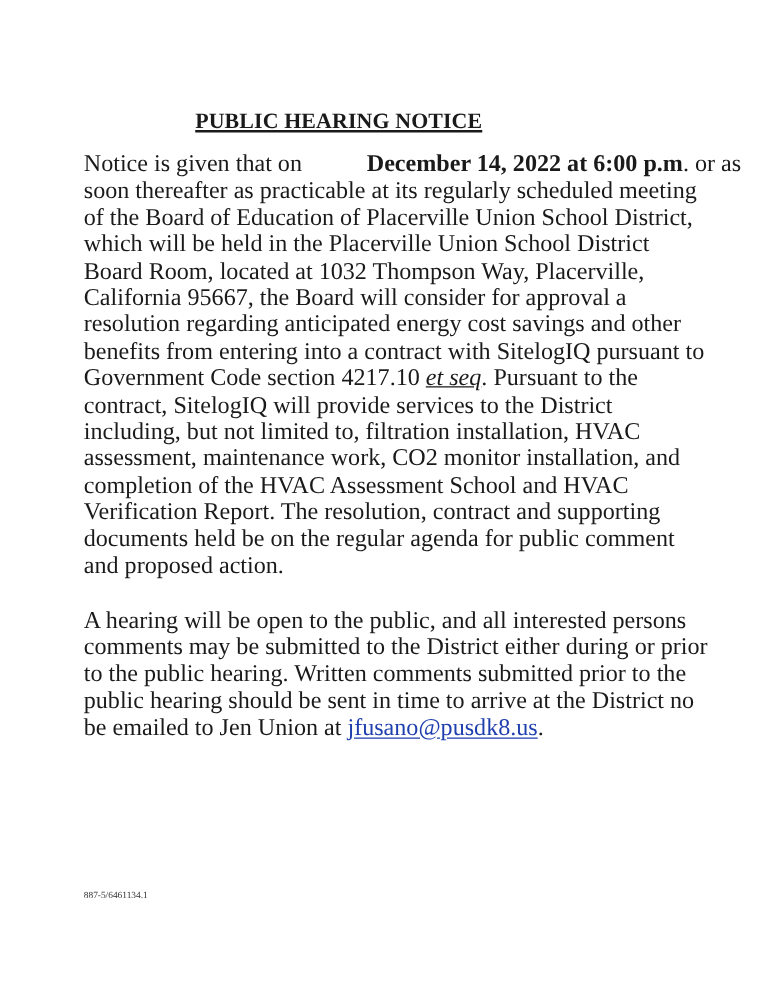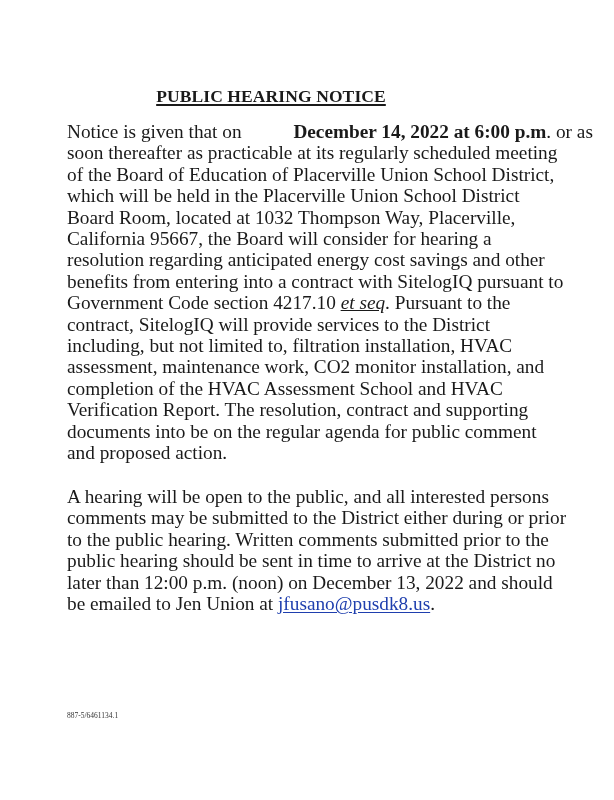--- a/index.html
+++ b/index.html
@@ -70,37 +70,36 @@
 <div class="page">
 
   <div class="title">PUBLIC HEARING NOTICE</div>
 
   <div class="para p1">
     <span class="line"><span>Notice is given that on </span><b>December 14, 2022 at 6:00 p.m</b><span>. or as</span></span>
     <span class="line">soon thereafter as practicable at its regularly scheduled meeting</span>
     <span class="line">of the Board of Education of Placerville Union School District,</span>
     <span class="line">which will be held in the Placerville Union School District</span>
     <span class="line">Board Room, located at 1032 Thompson Way, Placerville,</span>
-    <span class="line">California 95667, the Board will consider for hearing a</span>
+    <span class="line">California 95667, the Board will consider for approval a</span>
     <span class="line">resolution regarding anticipated energy cost savings and other</span>
     <span class="line">benefits from entering into a contract with SitelogIQ pursuant to</span>
     <span class="line"><span>Government Code section 4217.10 </span><i>et seq</i><span>.  Pursuant to the</span></span>
     <span class="line">contract, SitelogIQ will provide services to the District</span>
     <span class="line">including, but not limited to, filtration installation, HVAC</span>
     <span class="line">assessment, maintenance work, CO2 monitor installation, and</span>
     <span class="line">completion of the HVAC Assessment School and HVAC</span>
     <span class="line">Verification Report.  The resolution, contract and supporting</span>
-    <span class="line">documents into be on the regular agenda for public comment</span>
+    <span class="line">documents held be on the regular agenda for public comment</span>
     <span class="line">and proposed action.</span>
   </div>
 
   <div class="para p2">
     <span class="line">A hearing will be open to the public, and all interested persons</span>
     <span class="line">comments may be submitted to the District either during or prior</span>
     <span class="line">to the public hearing.  Written comments submitted prior to the</span>
     <span class="line">public hearing should be sent in time to arrive at the District no</span>
-    <span class="line">later than 12:00 p.m. (noon) on December 13, 2022 and should</span>
     <span class="line"><span>be emailed to Jen Union at </span><a class="email" href="mailto:jfusano@pusdk8.us">jfusano@pusdk8.us</a><span>.</span></span>
   </div>
 
   <div class="footer">887-5/6461134.1</div>
 
 </div>
 
 </body></html>

